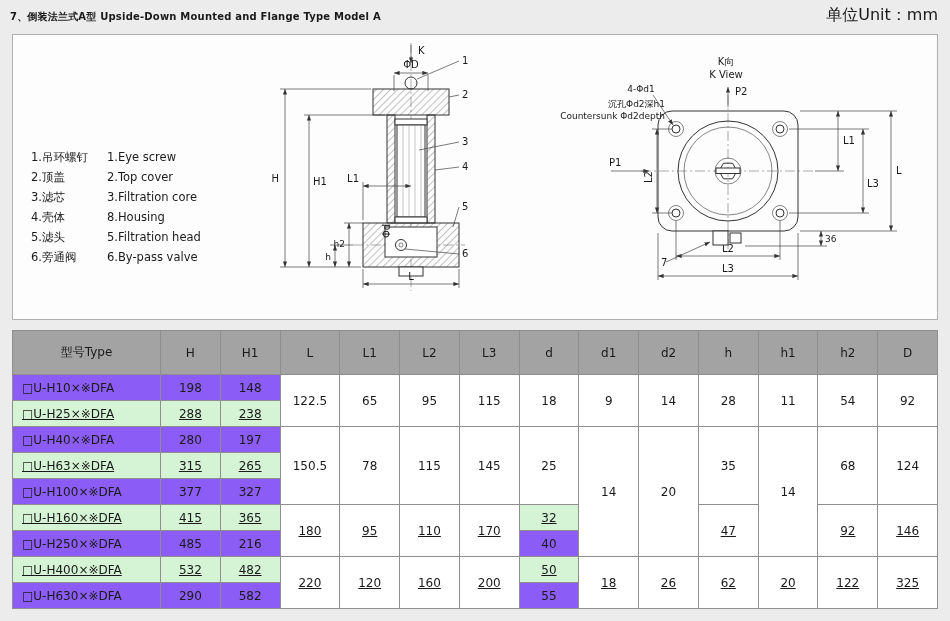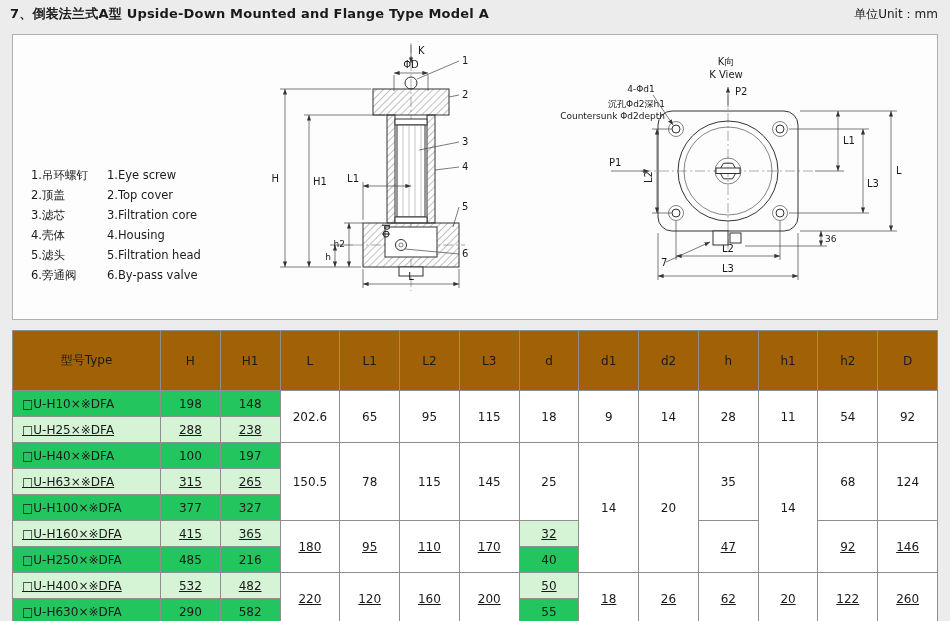--- a/index.html
+++ b/index.html
@@ -4,65 +4,65 @@
 <style>
   * { box-sizing: border-box; }
   html,body { margin:0; padding:0; }
   body {
     width:950px; height:621px; position:relative; overflow:hidden;
     background:#ececec; color:#1a1a1a;
     font-family:"DejaVu Sans","Liberation Sans",sans-serif;
   }
   .hdr { position:absolute; left:10px; right:12px; top:5px;
          display:flex; justify-content:space-between; align-items:baseline; }
-  .title { font-size:13px; font-weight:700; letter-spacing:0.2px; }
-  .unit  { font-size:12px; }
+  .title { font-size:10px; font-weight:700; letter-spacing:0.2px; }
+  .unit  { font-size:16px; }
   .dbox { position:absolute; left:12px; top:34px; width:926px; height:286px;
           background:#fdfdfd; border:1px solid #b0b0b0; }
-  .legend { position:absolute; left:18px; top:130px; font-size:11.5px; line-height:20px; z-index:2; }
+  .legend { position:absolute; left:18px; top:112px; font-size:11.5px; line-height:20px; z-index:2; }
   .legend .zh { display:inline-block; width:76px; }
   svg.draw { position:absolute; left:0; top:0; z-index:1; }
   svg text { font-size:10px; fill:#1a1a1a; }
   svg text.t9 { font-size:9px; }
   .cl  { stroke:#777; stroke-width:0.6; stroke-dasharray:10 3 2 3; fill:none; }
   .ol  { stroke:#333; stroke-width:1; fill:none; }
   .olt { stroke:#333; stroke-width:0.6; fill:none; }
   .olh { stroke:#333; stroke-width:1; fill:url(#hatch); }
   .olw { stroke:#333; stroke-width:1; fill:#ffffff; }
   .dim { stroke:#444; stroke-width:0.7; fill:none; }
   .dimA{ stroke:#444; stroke-width:0.7; fill:none;
          marker-start:url(#arw); marker-end:url(#arw); }
   .dimE{ stroke:#444; stroke-width:0.7; fill:none; marker-end:url(#arw); }
   .ldr { stroke:#444; stroke-width:0.7; fill:none; }
   .plt { stroke:#888; stroke-width:0.5; }
   .tablewrap { position:absolute; left:12px; top:330px; width:926px; }
   table { border-collapse:collapse; width:100%; table-layout:fixed; font-size:12px; }
   th,td { border:1px solid #8e8e8e; text-align:center; padding:0; height:26px; overflow:hidden; }
-  th { height:60px; background:#a16207; font-weight:400; }
+  th { height:44px; background:#a3a3a3; font-weight:400; }
   td.type { text-align:left; padding-left:9px; }
-  tr.w td { background:#22c55e; }
+  tr.w td { background:#8b5cf6; }
   tr.g td { background:#d5f3d5;text-decoration:underline; }
   td.mc { background:#ffffff !important; }
   col.c-type { width:148px; }
 </style>
 </head>
 <body>
 
 <div class="hdr">
   <span class="title">7、倒装法兰式A型 Upside-Down Mounted and Flange Type Model A</span>
   <span class="unit">单位Unit：mm</span>
 </div>
 
 <div class="dbox">
 
   <div class="legend">
     <div><span class="zh">1.吊环螺钉</span><span>1.Eye screw</span></div>
     <div><span class="zh">2.顶盖</span><span>2.Top cover</span></div>
     <div><span class="zh">3.滤芯</span><span>3.Filtration core</span></div>
-    <div><span class="zh">4.壳体</span><span>4.Housing</span></div>
+    <div><span class="zh">4.壳体</span><span>8.Housing</span></div>
     <div><span class="zh">5.滤头</span><span>5.Filtration head</span></div>
     <div><span class="zh">6.旁通阀</span><span>6.By-pass valve</span></div>
   </div>
 
   <svg class="draw" width="924" height="284" viewBox="0 0 924 284">
     <defs>
       <pattern id="hatch" width="5" height="5" patternUnits="userSpaceOnUse" patternTransform="rotate(45)">
         <line x1="0" y1="0" x2="0" y2="5" stroke="#666" stroke-width="0.8"></line>
       </pattern>
       <marker id="arw" markerWidth="9" markerHeight="7" refX="8" refY="3.5" orient="auto-start-reverse">
@@ -265,40 +265,40 @@
         <th>h1</th>
         <th>h2</th>
         <th>D</th>
       </tr>
     </thead>
     <tbody>
       <tr class="w">
         <td class="type">□U-H10×※DFA</td>
         <td>198</td>
         <td>148</td>
-        <td class="mc" rowspan="2">202.6</td>
+        <td class="mc" rowspan="2">122.5</td>
         <td class="mc" rowspan="2">65</td>
         <td class="mc" rowspan="2">95</td>
         <td class="mc" rowspan="2">115</td>
         <td class="mc" rowspan="2">18</td>
         <td class="mc" rowspan="2">9</td>
         <td class="mc" rowspan="2">14</td>
         <td class="mc" rowspan="2">28</td>
         <td class="mc" rowspan="2">11</td>
         <td class="mc" rowspan="2">54</td>
         <td class="mc" rowspan="2">92</td>
       </tr>
       <tr class="g">
         <td class="type">□U-H25×※DFA</td>
         <td>288</td>
         <td>238</td>
       </tr>
       <tr class="w">
         <td class="type">□U-H40×※DFA</td>
-        <td>100</td>
+        <td>280</td>
         <td>197</td>
         <td class="mc" rowspan="3">150.5</td>
         <td class="mc" rowspan="3">78</td>
         <td class="mc" rowspan="3">115</td>
         <td class="mc" rowspan="3">145</td>
         <td class="mc" rowspan="3">25</td>
         <td class="mc" rowspan="5">14</td>
         <td class="mc" rowspan="5">20</td>
         <td class="mc" rowspan="3">35</td>
         <td class="mc" rowspan="5">14</td>
@@ -341,21 +341,21 @@
         <td class="mc" rowspan="2">220</td>
         <td class="mc" rowspan="2">120</td>
         <td class="mc" rowspan="2">160</td>
         <td class="mc" rowspan="2">200</td>
         <td>50</td>
         <td class="mc" rowspan="2">18</td>
         <td class="mc" rowspan="2">26</td>
         <td class="mc" rowspan="2">62</td>
         <td class="mc" rowspan="2">20</td>
         <td class="mc" rowspan="2">122</td>
-        <td class="mc" rowspan="2">260</td>
+        <td class="mc" rowspan="2">325</td>
       </tr>
       <tr class="w">
         <td class="type">□U-H630×※DFA</td>
         <td>290</td>
         <td>582</td>
         <td>55</td>
       </tr>
     </tbody>
   </table>
 </div>

